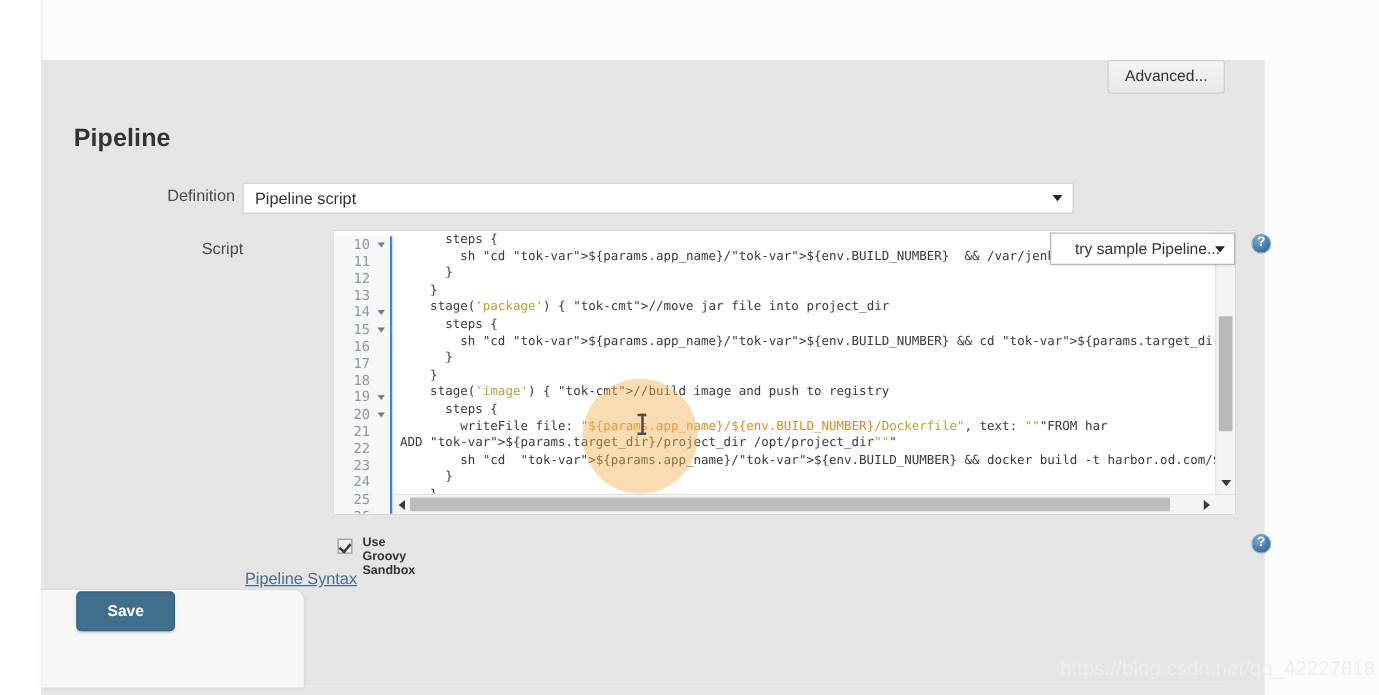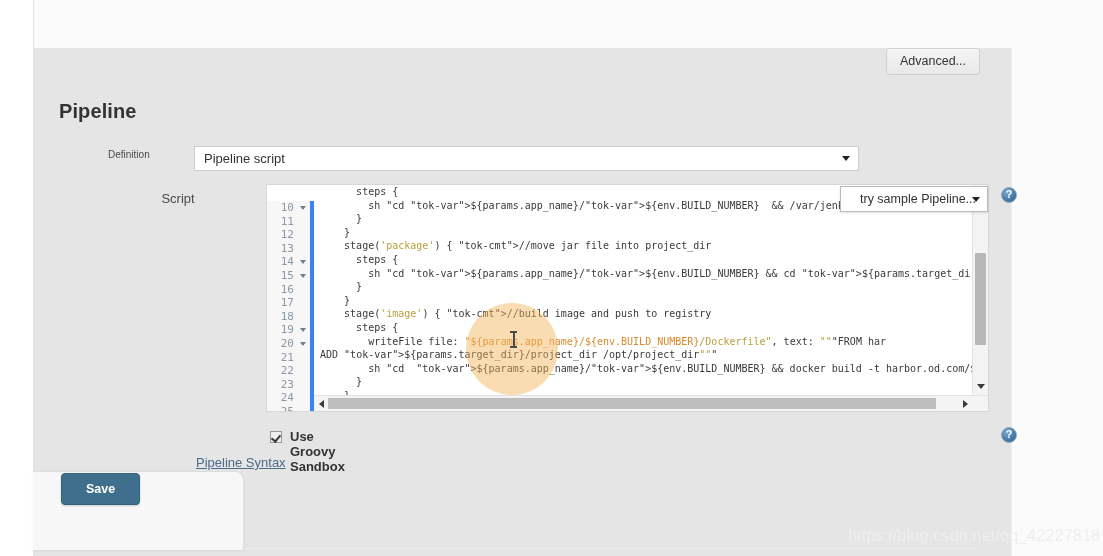--- a/index.html
+++ b/index.html
@@ -69,22 +69,22 @@
     font-size: 20px;
     font-weight: bold;
     color: #333;
     letter-spacing: .1px;
   }
 
   
   .row-definition { position: absolute; left: 0; top: 98px; width: 978px; }
   .lbl-definition {
     position: absolute; left: 74px; top: 3px;
-    width: 80px; text-align: left;
-    font-size: 10px; color: #4a4a4a;
+    width: 80px; text-align: right;
+    font-size: 13px; color: #4a4a4a;
   }
   .select-definition {
     position: absolute; left: 160px; top: 0;
     width: 665px; height: 25px;
     background: #fff;
     border: 1px solid #cccccc;
     box-sizing: border-box;
     cursor: pointer;
   }
   .select-definition .sel-text {
@@ -111,24 +111,24 @@
     left: 232px; top: 136px;
     width: 723px; height: 228px;
     background: #ffffff;
     border: 1px solid #d7d7d7;
     box-sizing: border-box;
     overflow: hidden;
   }
 
   
   .gutter {
-    position: absolute; left: 0; top: 16px;
+    position: absolute; left: 0; top: 4px;
     width: 47px; height: 100%;
     background: #f7f7f7;
-    border-right: 4px solid #3b82f6;
+    border-right: 2px solid #3b82f6;
     box-sizing: border-box;
   }
   .gutter-line {
     position: relative;
     height: 13.6px;
     line-height: 13.6px;
     font-family: "DejaVu Sans Mono", monospace;
     font-size: 11px;
     color: #8a98a8;
     text-align: right;
@@ -269,21 +269,21 @@
     content: "";
     position: absolute;
     left: 2px; top: 1px;
     width: 4px; height: 7px;
     border: solid #3a3a3a;
     border-width: 0 2px 2px 0;
     transform: rotate(40deg);
   }
   .lbl-sandbox {
     position: absolute; left: 256px; top: 0;
-    font-size: 13px; color: #333;
+    font-size: 10px; color: #333;
     font-weight: bold;
     cursor: pointer;
   }
 
   .lnk-syntax {
     position: absolute; left: 162px; top: 407px;
     font-size: 13px;
     color: #4a6b8a;
     text-decoration: underline;
     cursor: pointer;

